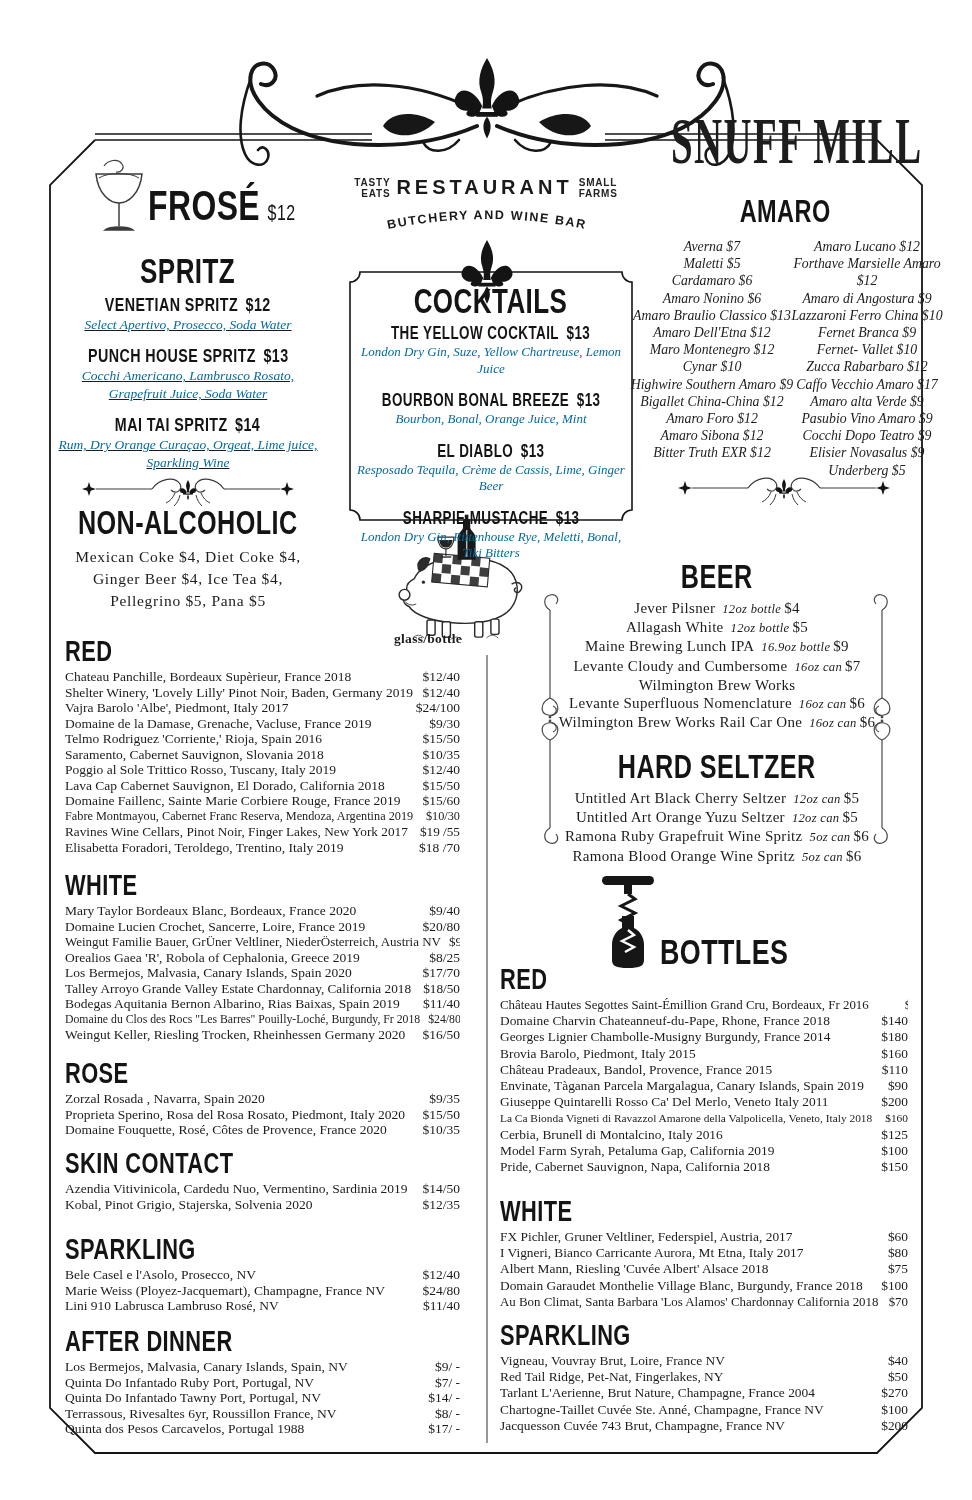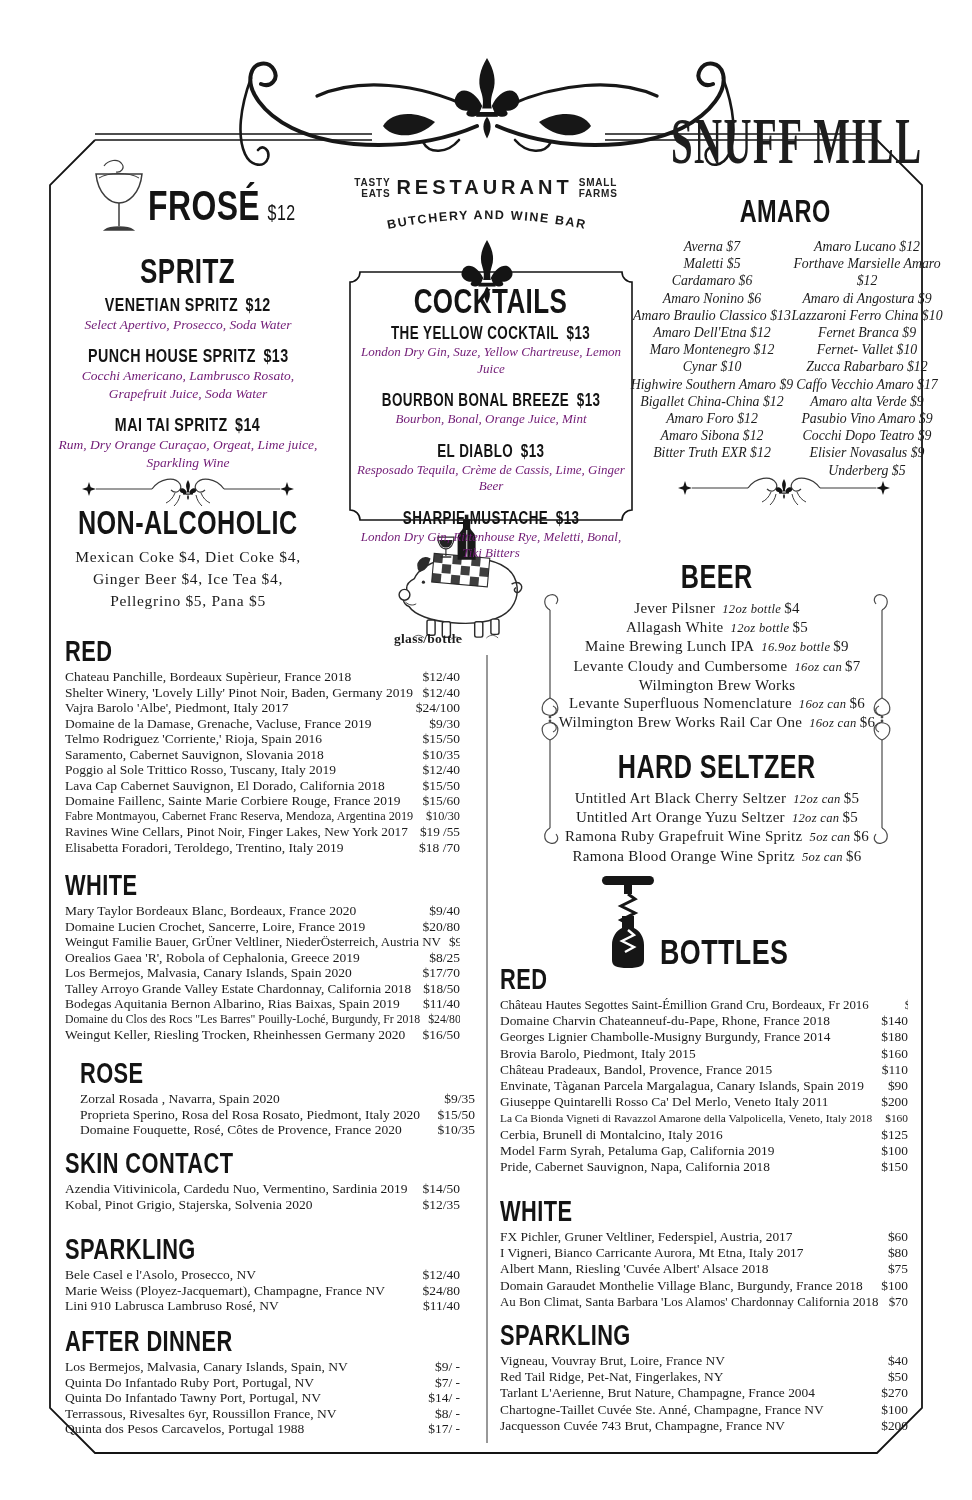--- a/index.html
+++ b/index.html
@@ -19,21 +19,21 @@
   .logo-title{left:0;right:0;top:104px;text-align:right;}
   .logo-title .lg{font-family:"Liberation Serif",serif;font-weight:700;font-size:54px;
       letter-spacing:2px;display:inline-block;transform:scale(.72,1.2);transform-origin:center top;
       white-space:nowrap;color:#1d1d1d;}
   .rest-row{left:0;right:0;top:176px;display:flex;justify-content:center;align-items:center;gap:6px;}
   .tag-sm{font-family:"Liberation Sans",sans-serif;font-weight:700;font-size:10px;line-height:11px;
       letter-spacing:.8px;color:#222;}
   .tag-l{text-align:right;} .tag-r{text-align:left;}
   .rest{font-family:"Liberation Sans",sans-serif;font-weight:700;font-size:20px;letter-spacing:4px;color:#1a1a1a;}
   
-  .desc{font-style:italic;font-size:13.5px;line-height:18px;color:#701a75;}
+  .desc{font-style:italic;font-size:13.5px;line-height:18px;color:#0369a1;}
   .citem{margin-bottom:12px;}
   .cname{margin-bottom:3px;}
   
   .amaro-list{list-style:none;margin:0;padding:0;font-style:italic;font-size:13.8px;line-height:17.2px;text-align:center;}
   
   .bline{white-space:nowrap;font-size:15px;line-height:18.2px;letter-spacing:.3px;}
   .bsize{font-style:italic;font-size:12.6px;margin:0 3px 0 7px;}
   .bsize:empty,.bprice:empty{display:none;}
   
   .wsec h2{margin:0 0 5px 0;}
@@ -196,21 +196,21 @@
         <textPath href="#arcpath" startOffset="50%" text-anchor="middle">BUTCHERY AND WINE BAR</textPath>
       </text>
     </svg>
 
     <div class="abs" style="left:148px;top:184px;">
       <span class="hd hd-38 hd-left">
         <span>FROSÉ</span><span class="pr" style="font-size:19px;font-weight:400;">$12</span>
       </span>
     </div>
 
-    <div class="abs ctr" style="left:52px;top:254px;width:272px;">
+    <div class="abs ctr" style="left:52px;top:254px;width:272px;text-decoration:underline;">
       <div style="margin-bottom:10px;"><span class="hd hd-31">SPRITZ</span></div>
       <div>
 
           <div class="citem">
             <div class="cname"><span class="hd hd-17"><span>VENETIAN SPRITZ</span><span class="pr">$12</span></span></div>
             <div class="desc">Select Apertivo, Prosecco, Soda Water</div>
           </div>
 
           <div class="citem">
             <div class="cname"><span class="hd hd-17"><span>PUNCH HOUSE SPRITZ</span><span class="pr">$13</span></span></div>
@@ -423,21 +423,21 @@
             <span class="wname">Domaine du Clos des Rocs "Les Barres" Pouilly-Loché, Burgundy, Fr  2018</span>
             <span class="wprice">$24/80</span>
           </div>
           <div class="wrow fit">
             <span class="wname">Weingut Keller, Riesling Trocken, Rheinhessen Germany 2020</span>
             <span class="wprice">$16/50</span>
           </div>
         </div>
     </div>
 
-    <div class="abs wsec glass-rows" style="left:80px;top:1058px;width:395px;">
+    <div class="abs wsec glass-rows" style="left:65px;top:1058px;width:395px;">
       <h2><span class="hd hd-26 hd-left">ROSE</span></h2>
       <div>
 
       <div class="wrow fit">
             <span class="wname">Zorzal Rosada , Navarra, Spain 2020</span>
             <span class="wprice">$9/35</span>
           </div>
           <div class="wrow fit">
             <span class="wname">Proprieta Sperino, Rosa del Rosa Rosato, Piedmont, Italy 2020</span>
             <span class="wprice">$15/50</span>

